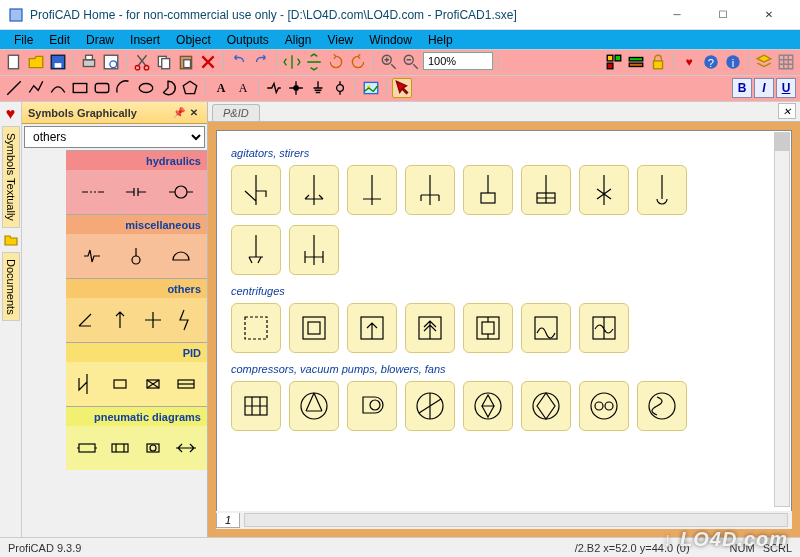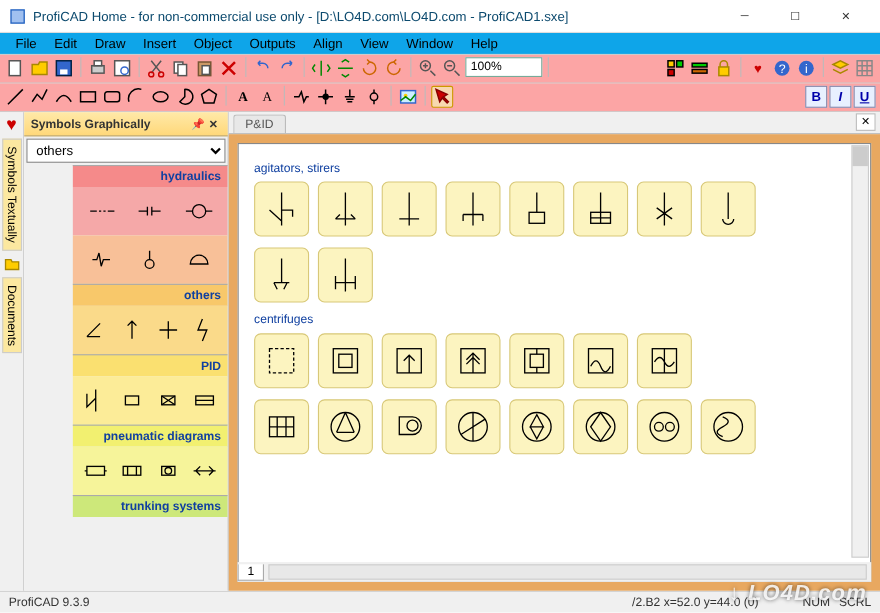--- a/index.html
+++ b/index.html
@@ -51,21 +51,21 @@
 .cat-misc-b { background: #f8c098; }
 .cat-others-h { background: #f8c86a; }
 .cat-others-b { background: #fada8a; }
 .cat-pid-h { background: #fae070; }
 .cat-pid-b { background: #fcec98; }
 .cat-pneu-h { background: #f2f070; }
 .cat-pneu-b { background: #f6f49a; }
 .cat-trunk-h { background: #cde87a; }
 
 
-.canvas-zone { flex: 1; display: flex; flex-direction: column; background: #f0f0f0; }
+.canvas-zone { flex: 1; display: flex; flex-direction: column; background: #f0f0f0; font-style: italic; }
 .doc-tab-bar { height: 20px; display: flex; align-items: flex-end; padding-left: 4px; background: #f0f0f0; border-bottom: 1px solid #bbb; }
 .doc-tab { font-size: 11px; padding: 2px 10px; background: #e8e8e8; border: 1px solid #bbb; border-bottom: none; border-radius: 3px 3px 0 0; cursor: pointer; color: #555; }
 .doc-x { margin-left: auto; width: 18px; height: 16px; border: 1px solid #bbb; display:flex; align-items:center; justify-content:center; font-size:10px; margin-right:4px; margin-bottom:2px; background:#fff; cursor:pointer; }
 
 .canvas-outer { flex: 1; background: #e8a860; padding: 8px; position: relative; }
 .canvas-inner { width: 100%; height: 100%; background: #fff; border: 1px solid #888; overflow-y: auto; padding: 10px 14px; position: relative; }
 .vscroll { position: absolute; right: 10px; top: 10px; bottom: 30px; width: 16px; background: #f0f0f0; border: 1px solid #ccc; }
 .vscroll .thumb { width: 100%; height: 18px; background: #ccc; }
 .hscroll-area { position: absolute; left: 8px; right: 8px; bottom: 8px; height: 18px; background: #f0f0f0; display:flex; align-items:center; }
 .sheet-tab { font-size: 11px; padding: 1px 8px; background: #fff; border: 1px solid #aaa; border-top:none; cursor:pointer; }
@@ -395,20 +395,21 @@
               <path d="M4 14h8m4 0h8M12 10v8m4-8v8"></path>
             </svg>
           </div>
         <div class="sym">
             <svg viewBox="0 0 28 28">
               <circle cx="14" cy="14" r="6"></circle>
               <path d="M2 14h6m12 0h6"></path>
             </svg>
           </div>
       </div>
+      <div class="cat-hdr cat-misc-h">miscellaneous</div>
       <div class="cat-body cat-misc-b">
         <div class="sym">
             <svg viewBox="0 0 28 28">
               <path d="M6 14h4l2-6 2 12 2-6h6"></path>
             </svg>
           </div>
         <div class="sym">
             <svg viewBox="0 0 28 28">
               <circle cx="14" cy="18" r="4"></circle>
               <path d="M14 14V6"></path>
@@ -487,21 +488,20 @@
               <rect x="8" y="10" width="12" height="8"></rect>
               <circle cx="14" cy="14" r="3"></circle>
             </svg>
           </div>
         <div class="sym">
             <svg viewBox="0 0 28 28">
               <path d="M4 14h20M10 10l-4 4 4 4m8-8l4 4-4 4"></path>
             </svg>
           </div>
       </div>
-      <div class="cat-hdr cat-trunk-h">trunking systems</div>
     </div>
   </div>
 
   <div class="canvas-zone">
     <div class="doc-tab-bar">
       <div class="doc-tab">P&amp;ID</div>
       <div class="doc-x">✕</div>
     </div>
     <div class="canvas-outer">
       <div class="canvas-inner">
@@ -606,20 +606,21 @@
               </svg>
             </div>
           <div class="sym-tile">
               <svg viewBox="0 0 38 38">
                 <rect x="8" y="8" width="22" height="22"></rect>
                 <path d="M10 20q5-8 9 0t9 0M19 8v22"></path>
               </svg>
             </div>
         </div>
 
+        <div class="section-title">compressors, vacuum pumps, blowers, fans</div>
         <div class="sym-row">
           <div class="sym-tile">
               <svg viewBox="0 0 38 38">
                 <rect x="8" y="10" width="22" height="18"></rect>
                 <path d="M8 19h22M15 10v18m8-18v18"></path>
               </svg>
             </div>
           <div class="sym-tile">
               <svg viewBox="0 0 38 38">
                 <circle cx="19" cy="19" r="13"></circle>

